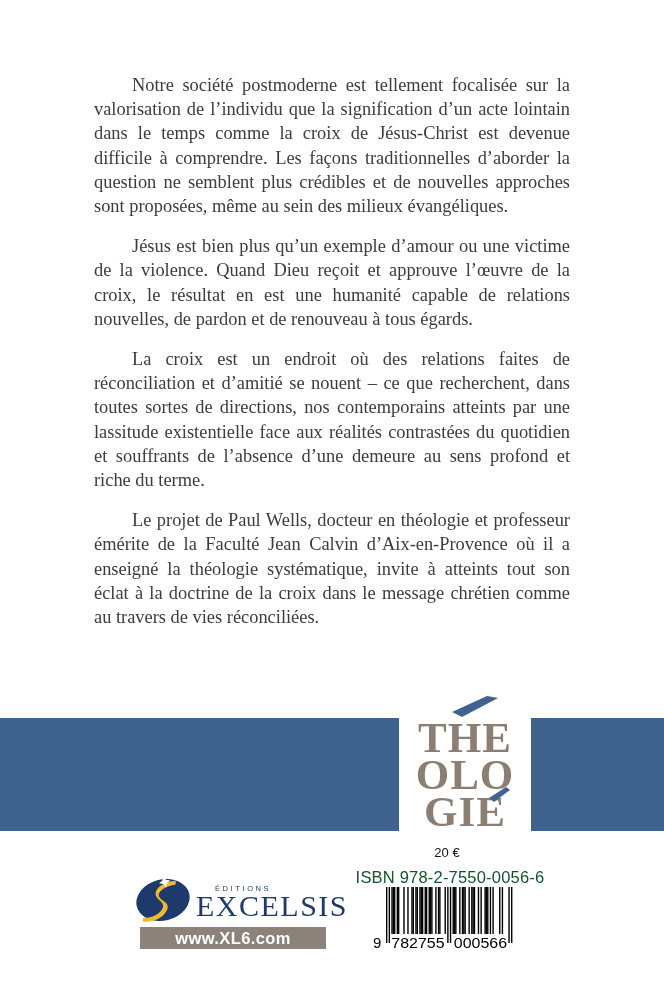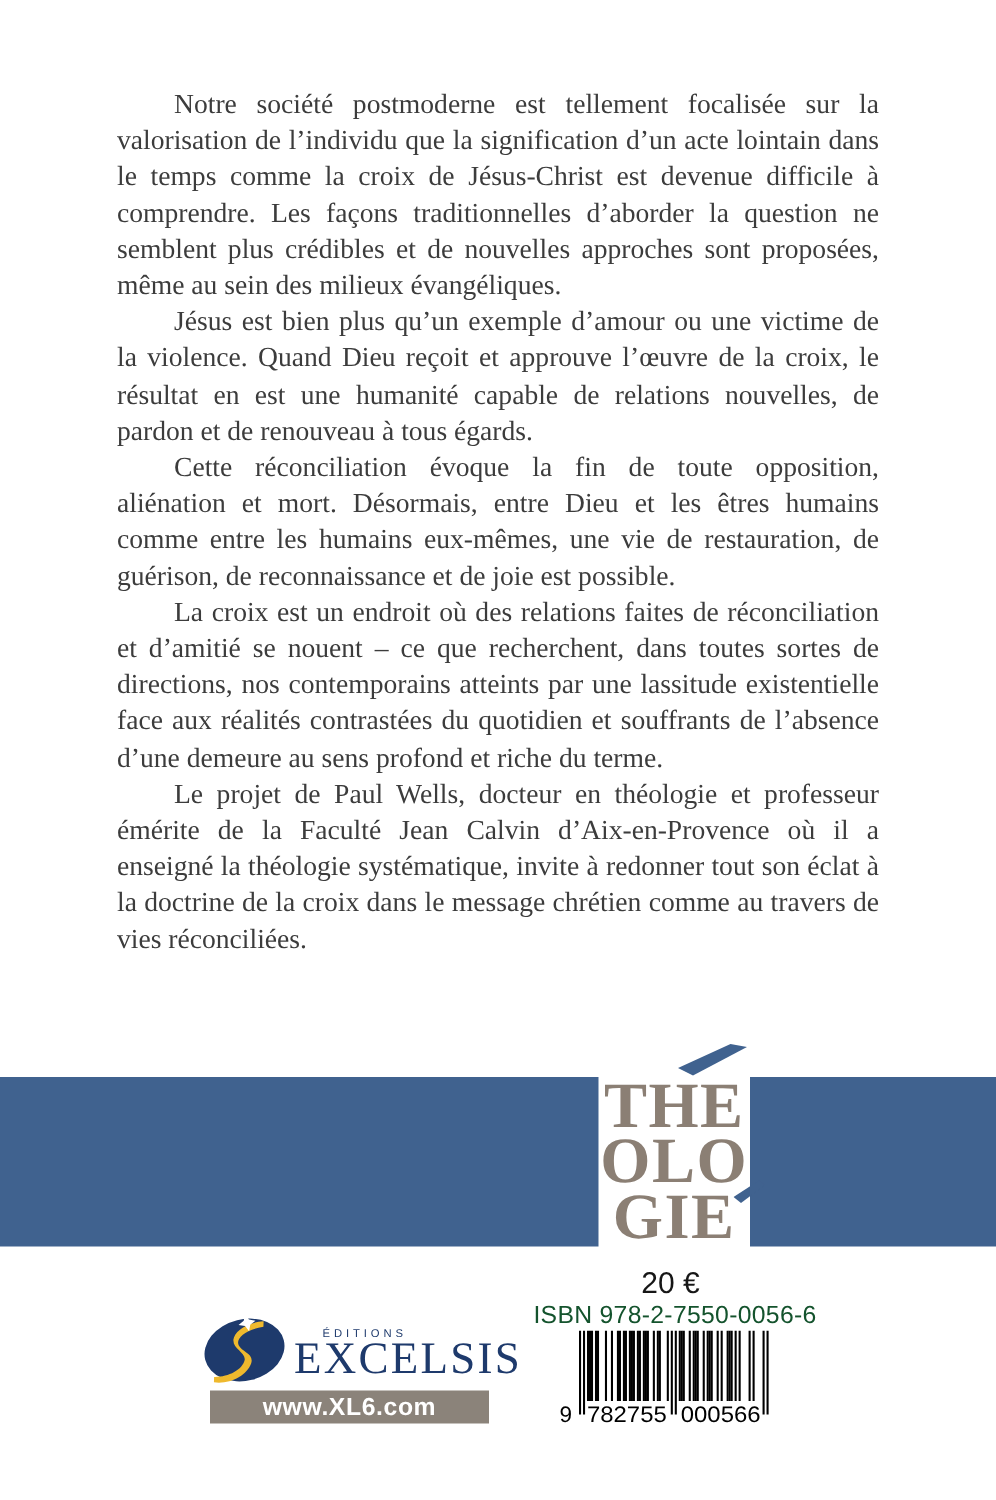--- a/index.html
+++ b/index.html
@@ -6,40 +6,40 @@
   .page{
     position:relative;width:664px;height:1000px;background:#fff;overflow:hidden;
     font-family:"Liberation Serif",serif;
   }
   
   .body-text{
     position:absolute;left:78px;top:57px;width:508px;
     color:var(--text,#3c3c3c);
     font-size:18.4px;line-height:24.2px;text-align:justify;
   }
-  .para{margin:0;text-indent:38px;}
+  .para{margin:16px;text-indent:38px;}
 
   
   .band{position:absolute;left:0;top:718px;width:664px;height:113px;background:var(--band,#40628f);z-index:1;}
   .badge{
-    position:absolute;left:399px;top:714px;width:101px;height:118px;background:#fff;z-index:2;
+    position:absolute;left:399px;top:714px;width:132px;height:118px;background:#fff;z-index:2;
     display:flex;flex-direction:column;justify-content:center;padding-top:2px;box-sizing:border-box;
   }
   .badge-line{
     height:37px;line-height:37px;text-align:center;
     font-family:"Liberation Serif",serif;font-weight:bold;font-size:43px;
     color:var(--taupe,#8b7f74);letter-spacing:1px;
   }
   .accent-top{position:absolute;left:452px;top:696px;z-index:3;}
   .accent-bottom{position:absolute;left:489px;top:787px;z-index:3;}
 
   
   .price{
     position:absolute;left:377px;top:845px;width:140px;text-align:center;
-    font-family:"Liberation Sans",sans-serif;font-size:20px;color:#161616;
+    font-family:"Liberation Sans",sans-serif;font-size:13px;color:#161616;
   }
   .isbn{
     position:absolute;left:325px;top:868px;width:250px;text-align:center;
     font-family:"Liberation Sans",sans-serif;font-size:16.5px;color:#14532d;letter-spacing:0.2px;
   }
   .barcode{position:absolute;left:372px;top:887px;width:142px;height:64px;background:#fff;}
 
   
   .logo-mark{position:absolute;left:133px;top:874px;width:60px;height:52px;}
   .editions{
@@ -63,23 +63,22 @@
   }
 </style>
 </head>
 <body>
 
 <div class="page">
 
   <div class="body-text">
       <div class="para">Notre société postmoderne est tellement focalisée sur la valorisation de l’individu que la signification d’un acte lointain dans le temps comme la croix de Jésus-Christ est devenue difficile à comprendre. Les façons traditionnelles d’aborder la question ne semblent plus crédibles et de nouvelles approches sont proposées, même au sein des milieux évangéliques.</div>
       <div class="para">Jésus est bien plus qu’un exemple d’amour ou une victime de la violence. Quand Dieu reçoit et approuve l’œuvre de la croix, le résultat en est une humanité capable de relations nouvelles, de pardon et de renouveau à tous égards.</div>
-      <div class="para">Cette réconciliation évoque la fin de toute opposition, aliénation et mort. Désormais, entre Dieu et les êtres humains comme entre les humains eux-mêmes, une vie de restauration, de guérison, de reconnaissance et de joie est possible.</div>
       <div class="para">La croix est un endroit où des relations faites de réconciliation et d’amitié se nouent – ce que recherchent, dans toutes sortes de directions, nos contemporains atteints par une lassitude existentielle face aux réalités contrastées du quotidien et souffrants de l’absence d’une demeure au sens profond et riche du terme.</div>
-      <div class="para">Le projet de Paul Wells, docteur en théologie et professeur émérite de la Faculté Jean Calvin d’Aix-en-Provence où il a enseigné la théologie systématique, invite à redonner tout son éclat à la doctrine de la croix dans le message chrétien comme au travers de vies réconciliées.</div>
+      <div class="para">Le projet de Paul Wells, docteur en théologie et professeur émérite de la Faculté Jean Calvin d’Aix-en-Provence où il a enseigné la théologie systématique, invite à atteints tout son éclat à la doctrine de la croix dans le message chrétien comme au travers de vies réconciliées.</div>
     </div>
 
   <div class="band"></div>
 
   <div class="badge">
       <div class="badge-line">THE</div>
       <div class="badge-line">OLO</div>
       <div class="badge-line">GIE</div>
     </div>
 

